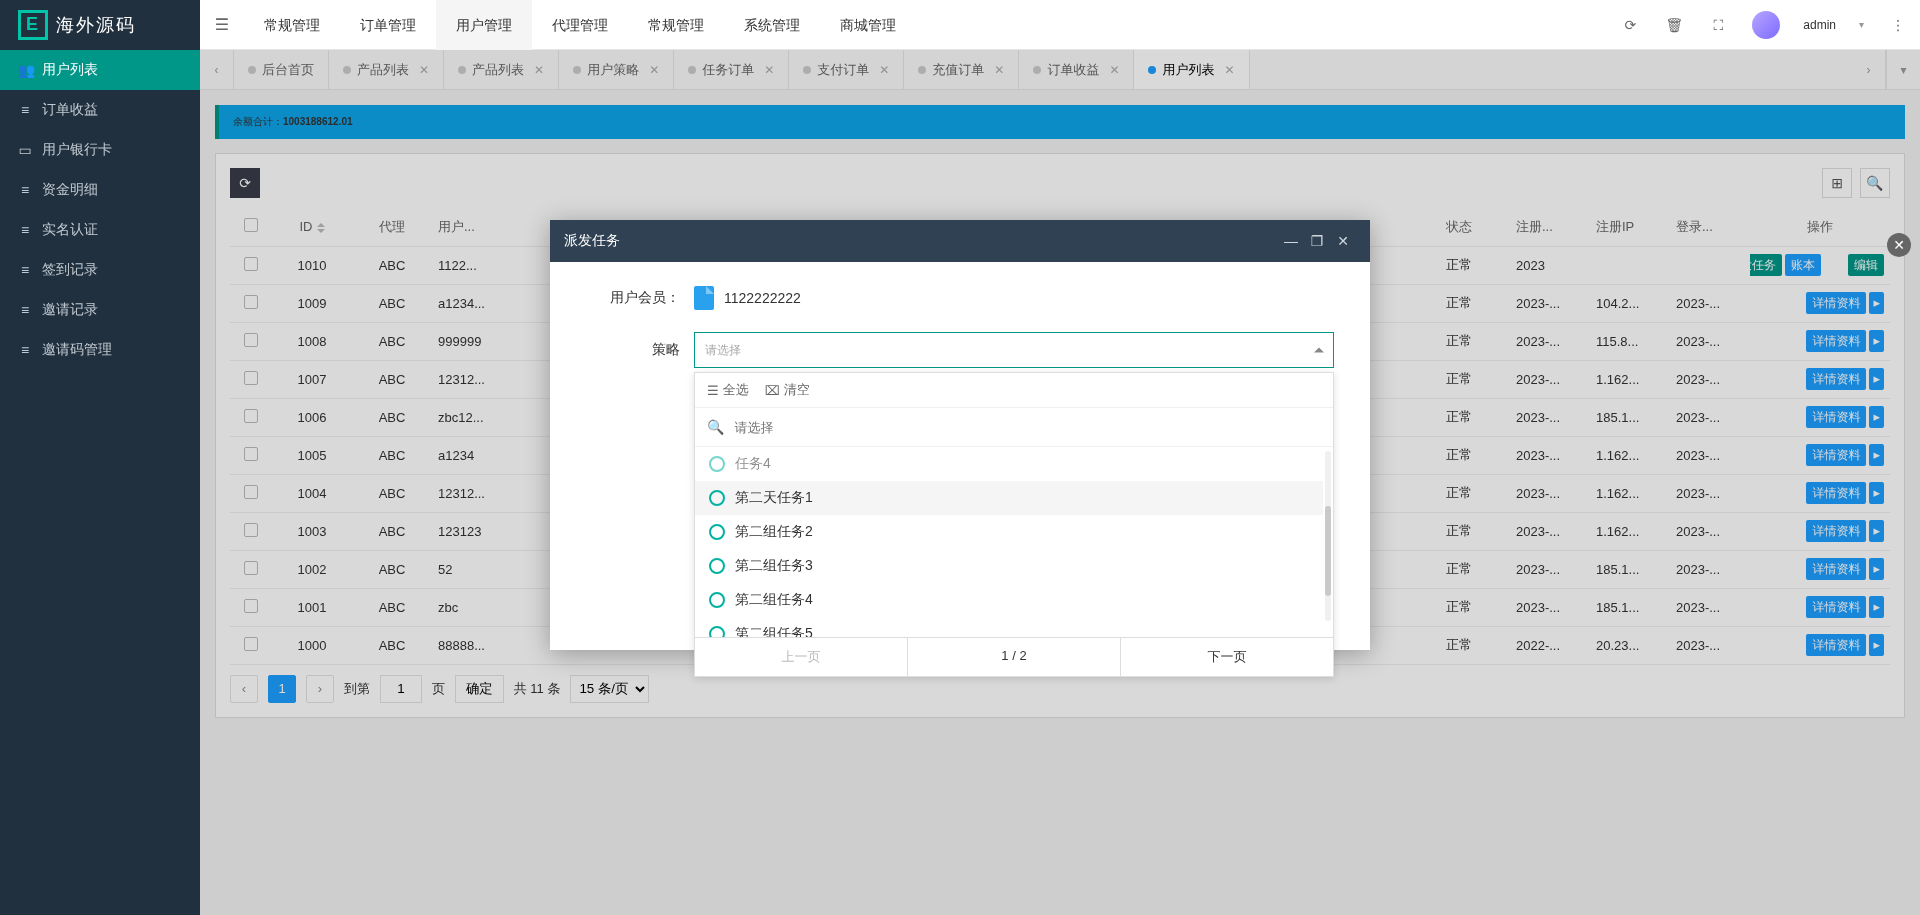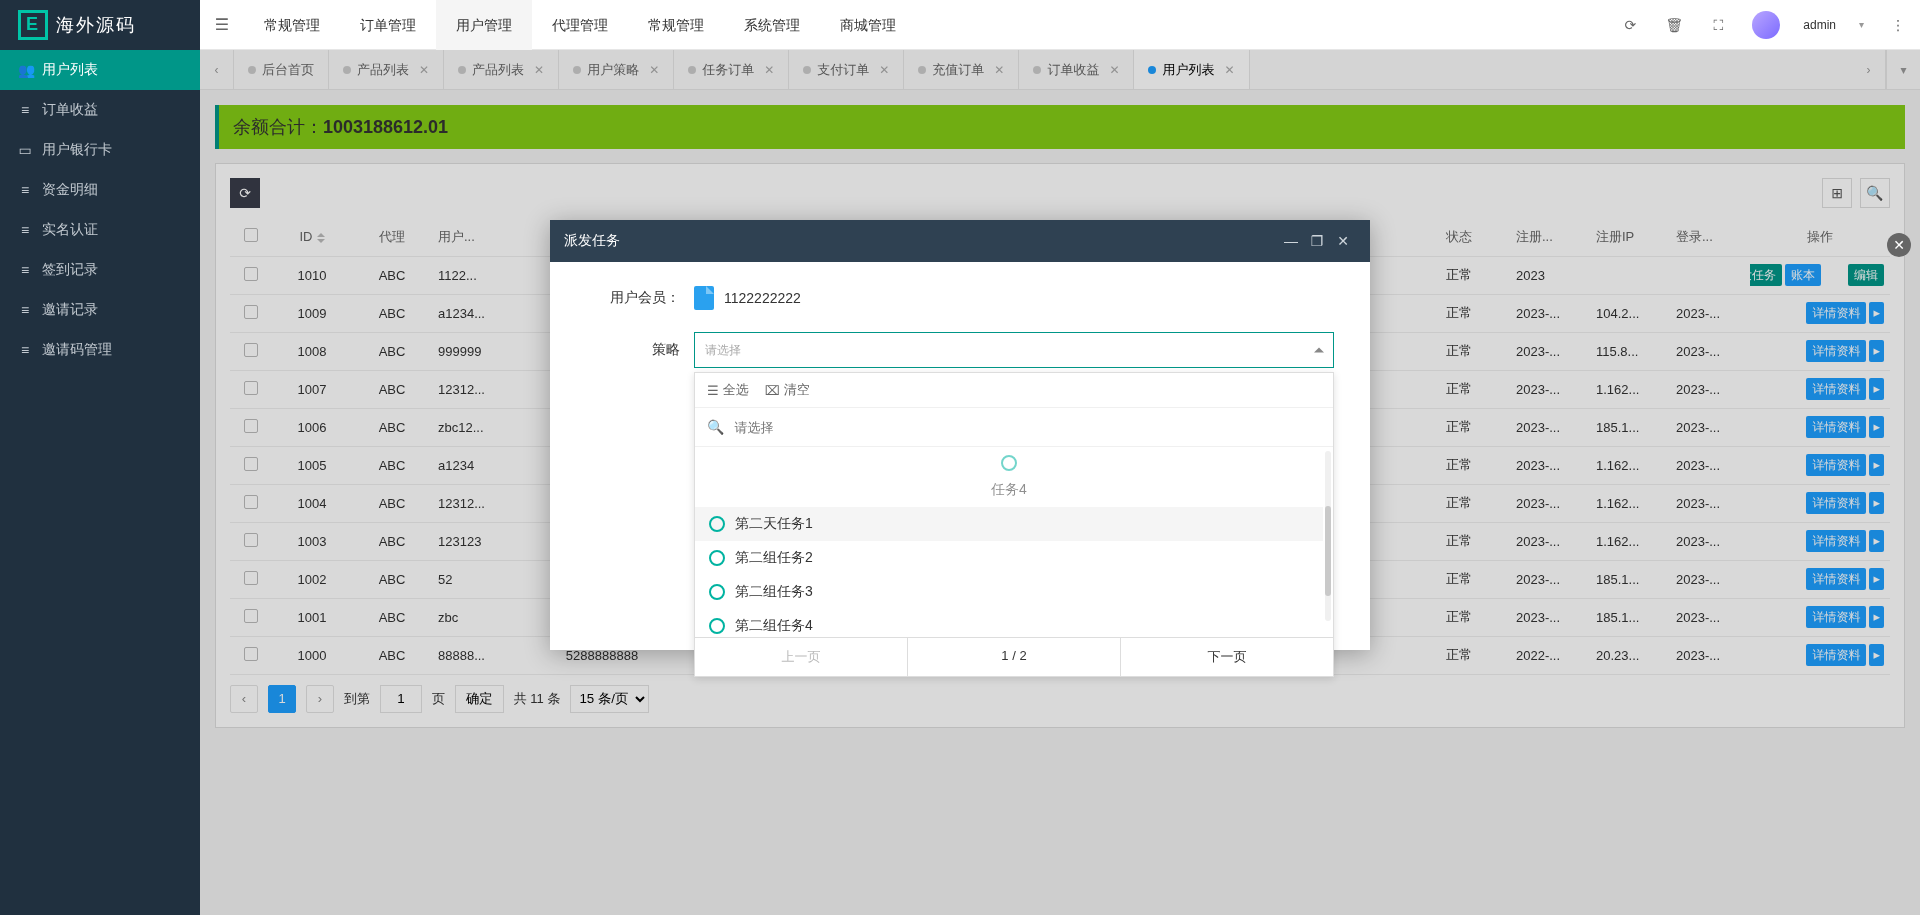--- a/index.html
+++ b/index.html
@@ -55,21 +55,21 @@
   .tab-nav{width:34px;display:flex;align-items:center;justify-content:center;color:#999;cursor:pointer;border-right:1px solid var(--border);}
   .tab-nav:last-of-type{border-left:1px solid var(--border);border-right:none;}
   .tab{display:flex;align-items:center;gap:6px;padding:0 14px;border-right:1px solid var(--border);font-size:13px;color:#666;cursor:pointer;position:relative;}
   .tab.active{background:#fff;color:#000;}
   .dot{width:8px;height:8px;border-radius:50%;background:#ccc;display:inline-block;}
   .tab.active .dot{background:#1e9fff;}
   .tab .x{color:#aaa;font-size:12px;margin-left:4px;}
 
   
   .page{flex:1;overflow:auto;padding:15px;background:var(--bg);}
-  .greenbar{border-left:4px solid var(--sidebar-active);background:#84cc16;padding:10px 14px;margin-bottom:14px;font-size:18px;}
+  .greenbar{border-left:4px solid var(--sidebar-active);background:#0ea5e9;padding:10px 14px;margin-bottom:14px;font-size:10px;}
   .greenbar b{font-weight:700;}
   .card{background:#fff;border:1px solid var(--border2);padding:14px;position:relative;}
   .toolbar{display:flex;gap:8px;margin-bottom:10px;}
   .iconbtn{width:30px;height:30px;border:1px solid var(--border2);display:inline-flex;align-items:center;justify-content:center;background:#fff;cursor:pointer;color:#555;font-size:14px;}
   .iconbtn.dark{background:#393D49;color:#fff;border-color:#393D49;}
   .toolbar .spacer{flex:1;}
   table.grid{width:100%;border-collapse:collapse;table-layout:fixed;}
   table.grid th,table.grid td{border-bottom:1px solid #eee;padding:0 6px;height:38px;text-align:left;white-space:nowrap;overflow:hidden;text-overflow:ellipsis;font-size:13px;}
   table.grid th{font-weight:400;color:#666;background:#fff;}
   table.grid td.center,table.grid th.center{text-align:center;}
@@ -108,21 +108,21 @@
   .select-input{height:36px;border:1px solid var(--sidebar-active);display:flex;align-items:center;padding:0 30px 0 10px;color:#aaa;cursor:pointer;}
   .caret{position:absolute;right:10px;top:50%;transform:translateY(-50%);width:0;height:0;border-left:5px solid transparent;border-right:5px solid transparent;border-bottom:5px solid #888;}
   .dropdown{position:absolute;top:40px;left:0;right:0;background:#fff;border:1px solid var(--border2);box-shadow:0 2px 8px rgba(0,0,0,.12);z-index:2;}
   .dd-tool{display:flex;gap:16px;padding:8px 12px;color:#666;font-size:13px;border-bottom:1px solid #f0f0f0;}
   .dd-tool span{cursor:pointer;display:inline-flex;align-items:center;gap:4px;}
   .dd-search{display:flex;align-items:center;gap:8px;padding:6px 12px;border-bottom:1px solid #f0f0f0;}
   .dd-search input{flex:1;border:none;outline:none;height:26px;font-size:13px;}
   .dd-list{max-height:190px;overflow:auto;position:relative;padding-right:10px;}
   .dd-item{display:flex;align-items:center;gap:10px;padding:8px 14px;font-size:14px;cursor:pointer;}
   .dd-item.hl{background:#f5f5f5;}
-  .dd-item.dim{opacity:.55;flex-direction:column;}
+  .dd-item.dim{opacity:.55;}
   .oradio{width:16px;height:16px;border:2px solid #00b3a1;border-radius:50%;display:inline-block;}
   .dd-foot{display:flex;border-top:1px solid var(--border2);}
   .dd-fbtn{flex:1;text-align:center;padding:10px 0;font-size:13px;color:#333;border-right:1px solid var(--border2);cursor:pointer;}
   .dd-fbtn.disabled{color:#bbb;cursor:default;}
   .dd-fbtn:last-child{border-right:none;}
   .dd-scroll{position:absolute;right:2px;top:4px;width:6px;height:170px;background:#f0f0f0;border-radius:3px;}
   .dd-thumb{position:absolute;left:0;width:6px;height:90px;top:55px;background:#c9c9c9;border-radius:3px;}
 
   .tbl-wrap{overflow:hidden;}
   .search-ico{font-size:14px;color:#888;}

